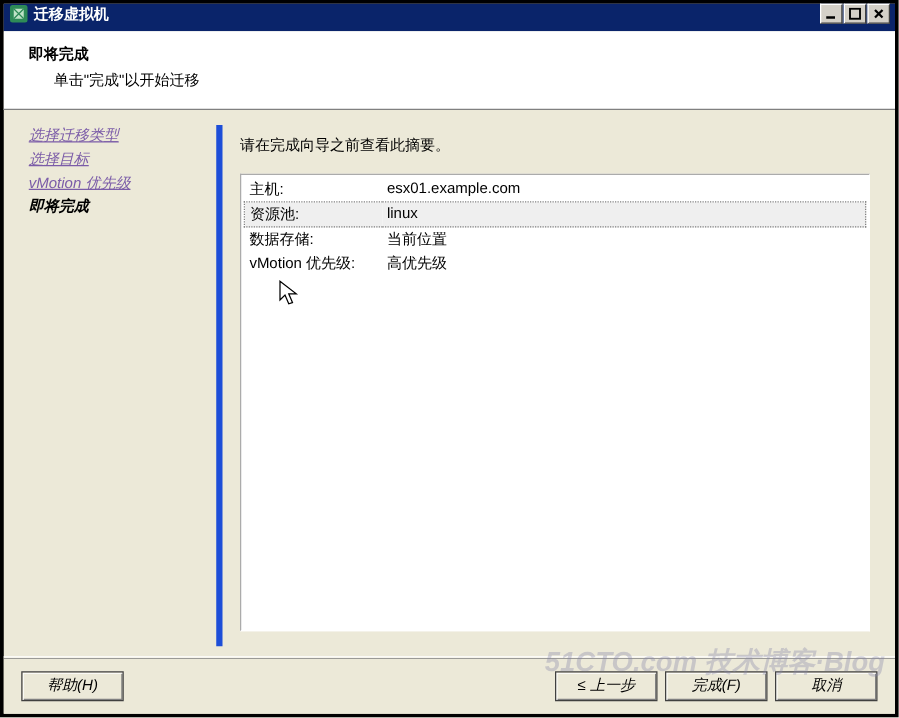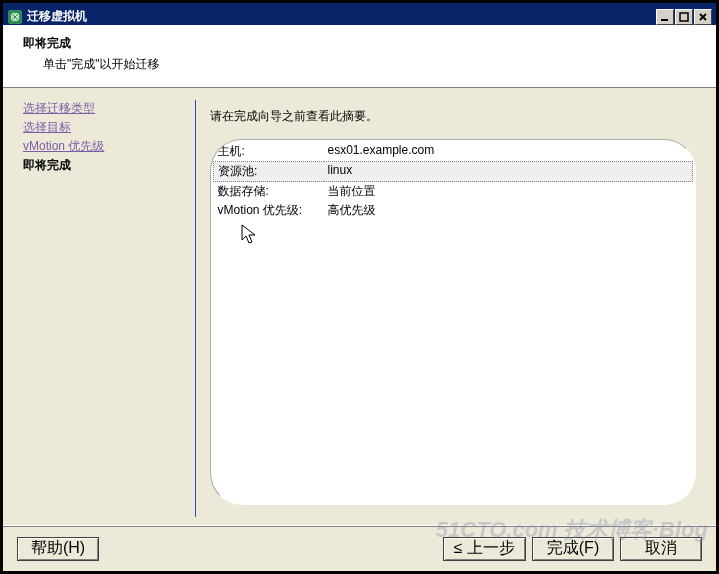--- a/index.html
+++ b/index.html
@@ -15,21 +15,21 @@
     border: 3px solid #000;
     background: #ece9d8;
     display: flex;
     flex-direction: column;
   }
   .titlebar {
     height: 22px;
     background: linear-gradient(to bottom, #0a246a 0%, #0a246a 100%);
     color: #fff;
     display: flex;
-    align-items: flex-end;
+    align-items: flex-start;
     padding: 0 4px 0 4px;
     flex-shrink: 0;
   }
   .titlebar-icon {
     width: 16px;
     height: 16px;
     margin-right: 4px;
     display: inline-flex;
     align-items: center;
     justify-content: center;
@@ -73,24 +73,25 @@
     color: #000;
     margin-left: 20px;
   }
   .body-area {
     flex: 1;
     display: flex;
     padding: 12px 10px 8px 0;
     min-height: 0;
   }
   .sidebar {
-    width: 193px;
-    border-right: 1px solid #1d4ed8;
+    width: 175px;
+    border-right: 5px solid #1d4ed8;
     padding: 0 8px 0 20px;
     flex-shrink: 0;
+    font-style: italic;
   }
   .sidebar a {
     display: block;
     color: #7b5ca8;
     text-decoration: underline;
     margin-bottom: 2px;
     cursor: pointer;
   }
   .sidebar .current {
     font-weight: bold;
@@ -154,24 +155,25 @@
     flex-shrink: 0;
     background: #ece9d8;
   }
   .spacer { flex: 1; }
   .btn {
     min-width: 82px;
     height: 24px;
     background: #ece9d8;
     border: 1px solid #404040;
     box-shadow: inset 1px 1px 0 #fff, inset -1px -1px 0 #808080;
-    font-size: 16px;
+    font-size: 12px;
     padding: 0 10px;
     margin-left: 6px;
     cursor: pointer;
+    font-style: italic;
   }
   .btn.help { margin-left: 0; }
   .watermark {
     position: absolute;
     right: 8px;
     bottom: 26px;
     opacity: 0.35;
     color: #88a;
     font-size: 22px;
     font-style: italic;
@@ -221,21 +223,21 @@
     <div class="sidebar">
       <a>选择迁移类型</a>
       <a>选择目标</a>
       <a>vMotion 优先级</a>
       <div class="current">即将完成</div>
     </div>
 
     <div class="content">
       <div class="content-prompt">请在完成向导之前查看此摘要。</div>
 
-      <div class="summary-box" style="position:relative;border-radius:32px;">
+      <div class="summary-box" style="position:relative;">
         <table class="summary-table">
           <tbody>
               <tr>
             <td class="label">主机:</td>
             <td>esx01.example.com</td>
           </tr>
           <tr class="hl">
             <td class="label">资源池:</td>
             <td>linux</td>
           </tr>

